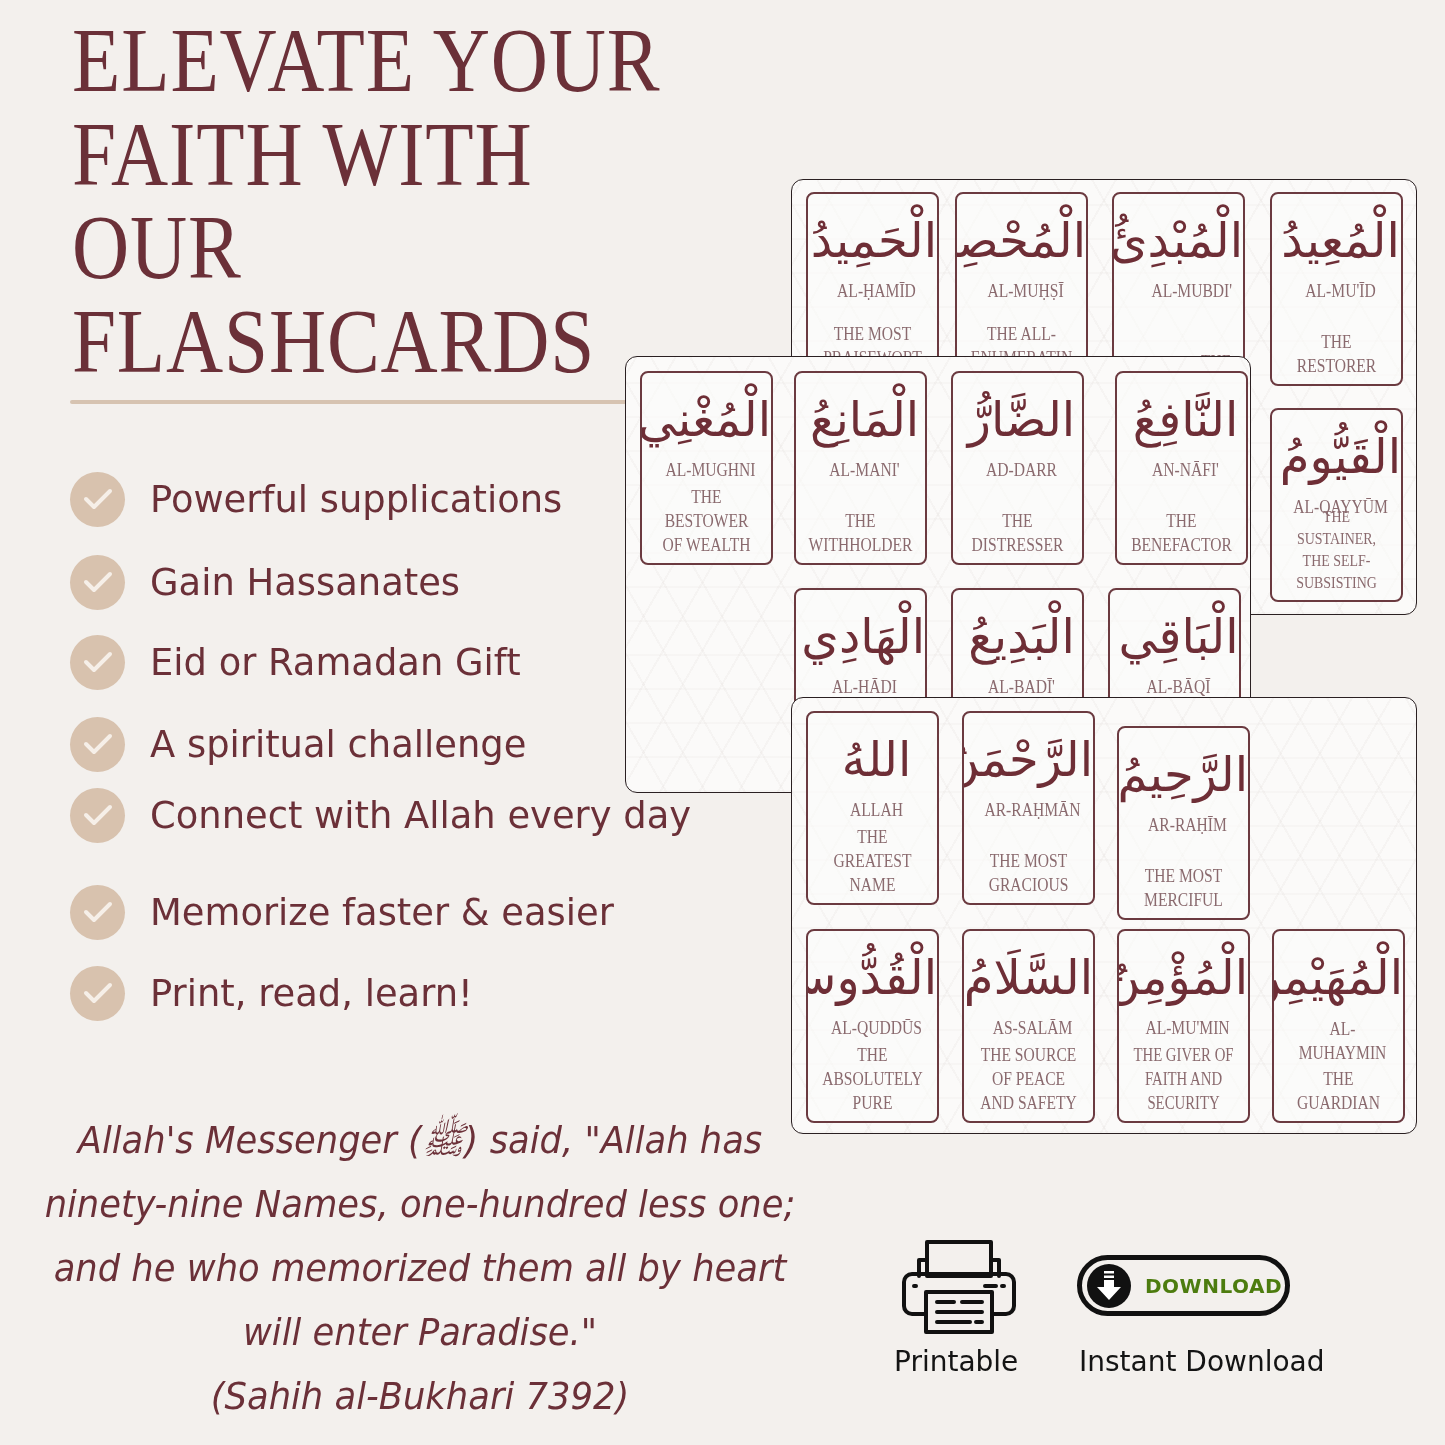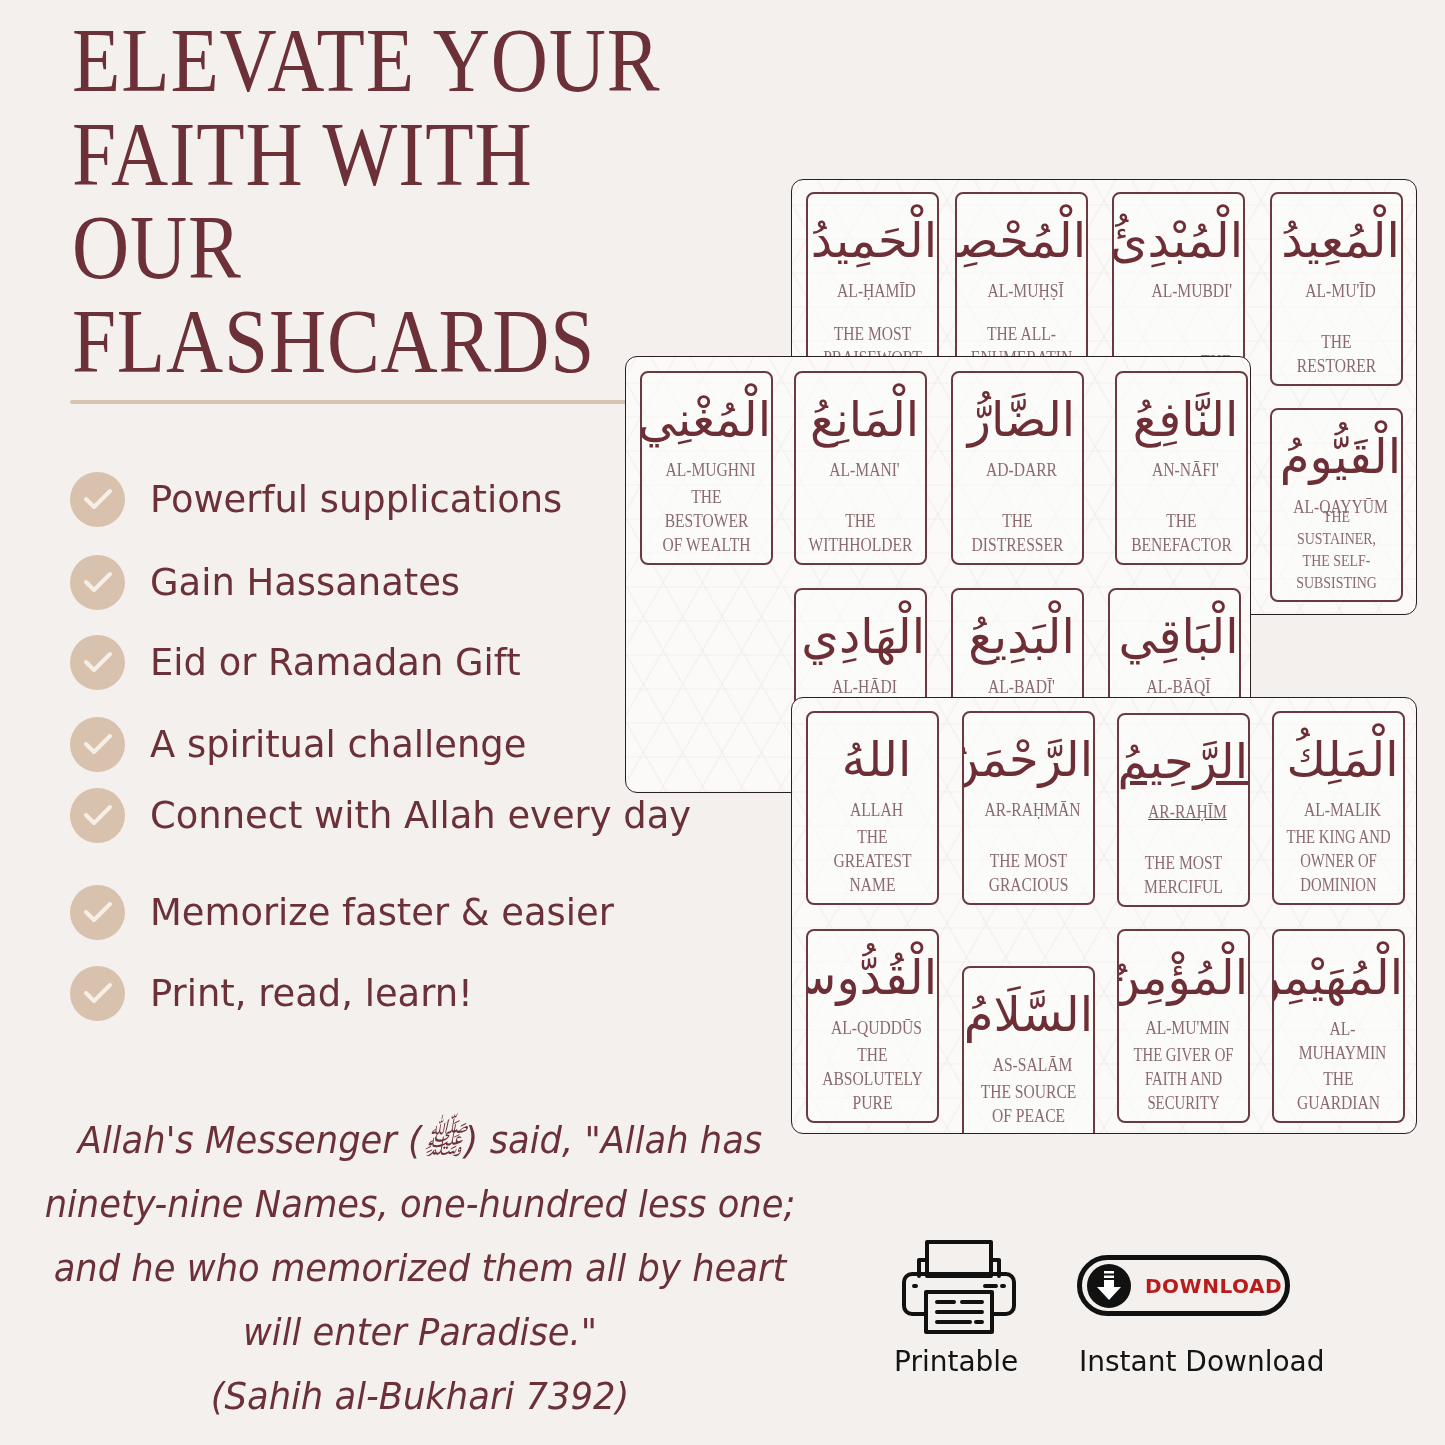--- a/index.html
+++ b/index.html
@@ -135,21 +135,21 @@
   .download-pill .circle {
     width: 44px; height: 44px; border-radius: 50%;
     background: #111; margin-left: 5px;
     display: flex; align-items: center; justify-content: center;
   }
   .download-pill .lbl {
     margin-left: 14px;
     font-family: "DejaVu Sans", sans-serif;
     font-weight: bold;
     font-size: 20px;
-    color: #b91c1c;
+    color: #4d7c0f;
     letter-spacing: 0.5px;
   }
 </style>
 </head>
 <body>
 
 <h1 class="headline">
   <div>ELEVATE YOUR</div>
   <div>FAITH WITH</div>
   <div>OUR</div>
@@ -297,41 +297,34 @@
     <span class="mean">THE
 GREATEST
 NAME</span>
   </div>
   <div class="card" style="left:170px; top:13px;">
     <span class="ar">الرَّحْمَنُ</span>
     <span class="tr">AR-RAḤMĀN</span>
     <span class="mean">THE MOST
 GRACIOUS</span>
   </div>
-  <div class="card" style="left:325px; top:15px;text-decoration:underline;">
+  <div class="card" style="left:325px; top:28px;">
     <span class="ar">الرَّحِيمُ</span>
     <span class="tr">AR-RAḤĪM</span>
     <span class="mean">THE MOST
 MERCIFUL</span>
   </div>
-  <div class="card" style="left:480px; top:13px;">
-    <span class="ar">الْمَلِكُ</span>
-    <span class="tr">AL-MALIK</span>
-    <span class="mean" style="font-size:18px;">THE KING AND
-OWNER OF
-DOMINION</span>
-  </div>
   <div class="card" style="left:14px; top:231px;">
     <span class="ar">الْقُدُّوسُ</span>
     <span class="tr">AL-QUDDŪS</span>
     <span class="mean">THE
 ABSOLUTELY
 PURE</span>
   </div>
-  <div class="card" style="left:170px; top:231px;margin-top:37px;">
+  <div class="card" style="left:170px; top:231px;">
     <span class="ar">السَّلَامُ</span>
     <span class="tr">AS-SALĀM</span>
     <span class="mean">THE SOURCE
 OF PEACE
 AND SAFETY</span>
   </div>
   <div class="card" style="left:325px; top:231px;">
     <span class="ar">الْمُؤْمِنُ</span>
     <span class="tr">AL-MU'MIN</span>
     <span class="mean" style="font-size:18px;">THE GIVER OF

